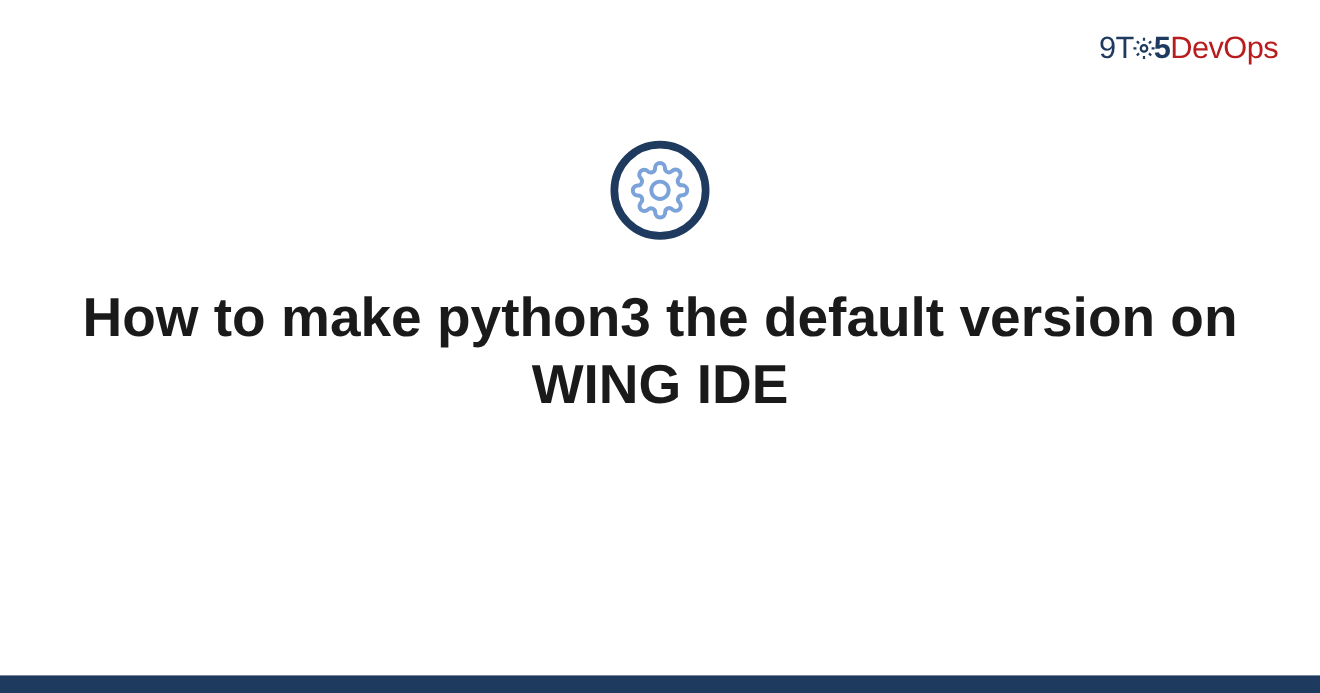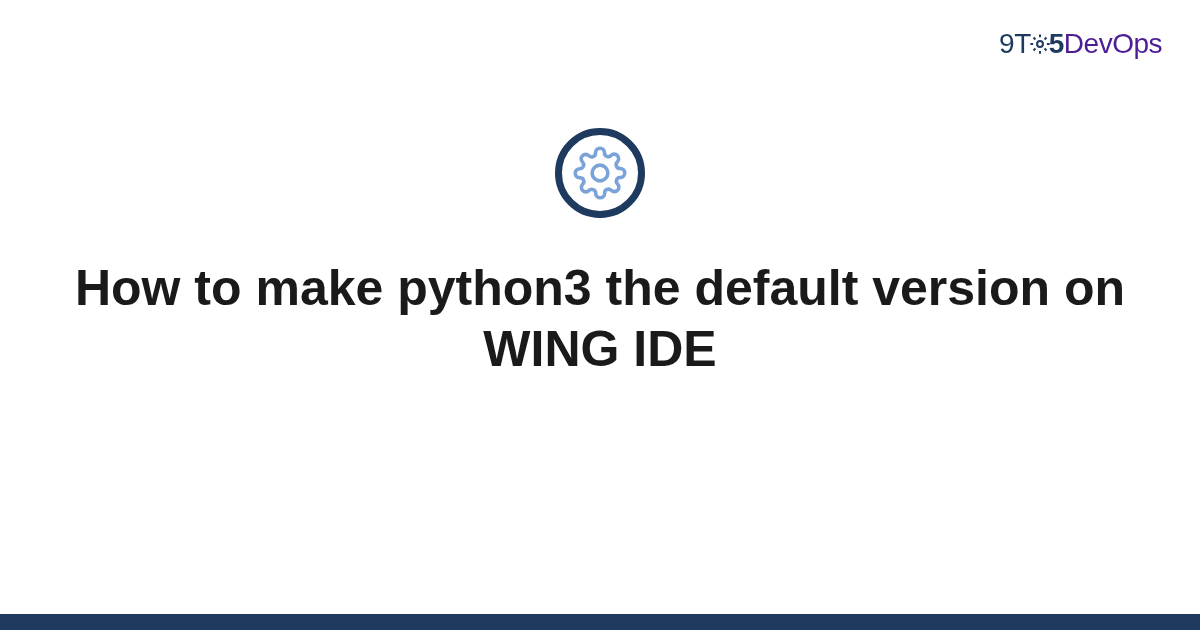--- a/index.html
+++ b/index.html
@@ -32,21 +32,21 @@
       vertical-align: middle;
       margin: 0 -2px;
       position: relative;
       top: -2px;
     }
     .logo-5 {
       color: #1e3a5f;
       font-weight: 700;
     }
     .logo-devops {
-      color: #4c1d95;
+      color: #b91c1c;
       font-weight: 500;
     }
     .center-icon {
       position: absolute;
       top: 128px;
       left: 50%;
       transform: translateX(-50%);
       width: 90px;
       height: 90px;
       border: 7px solid #1e3a5f;

